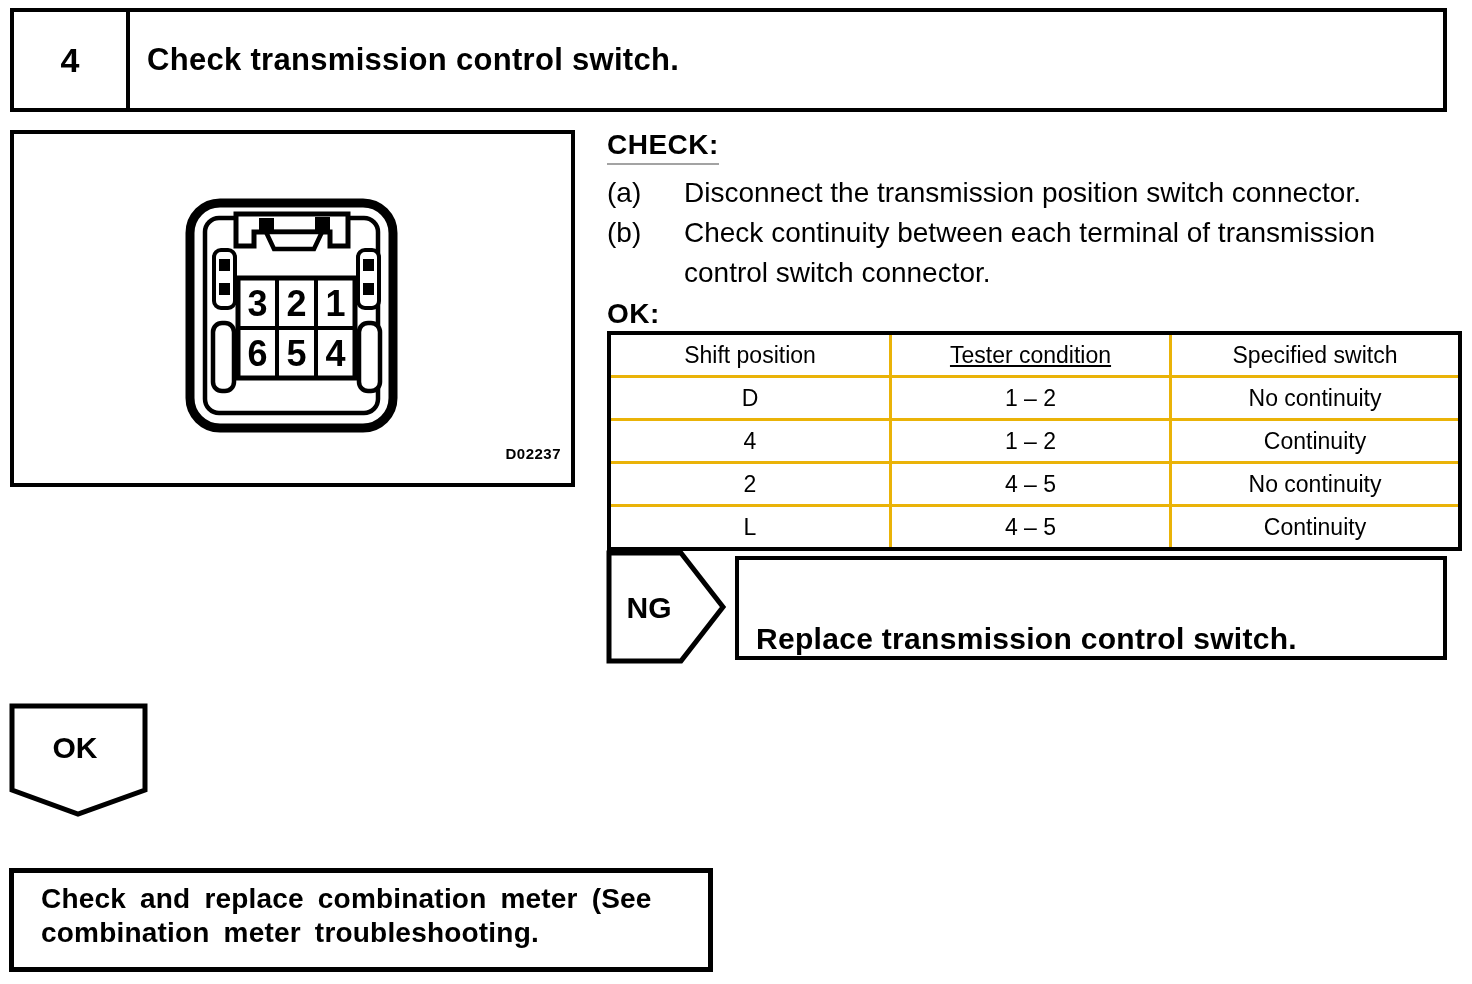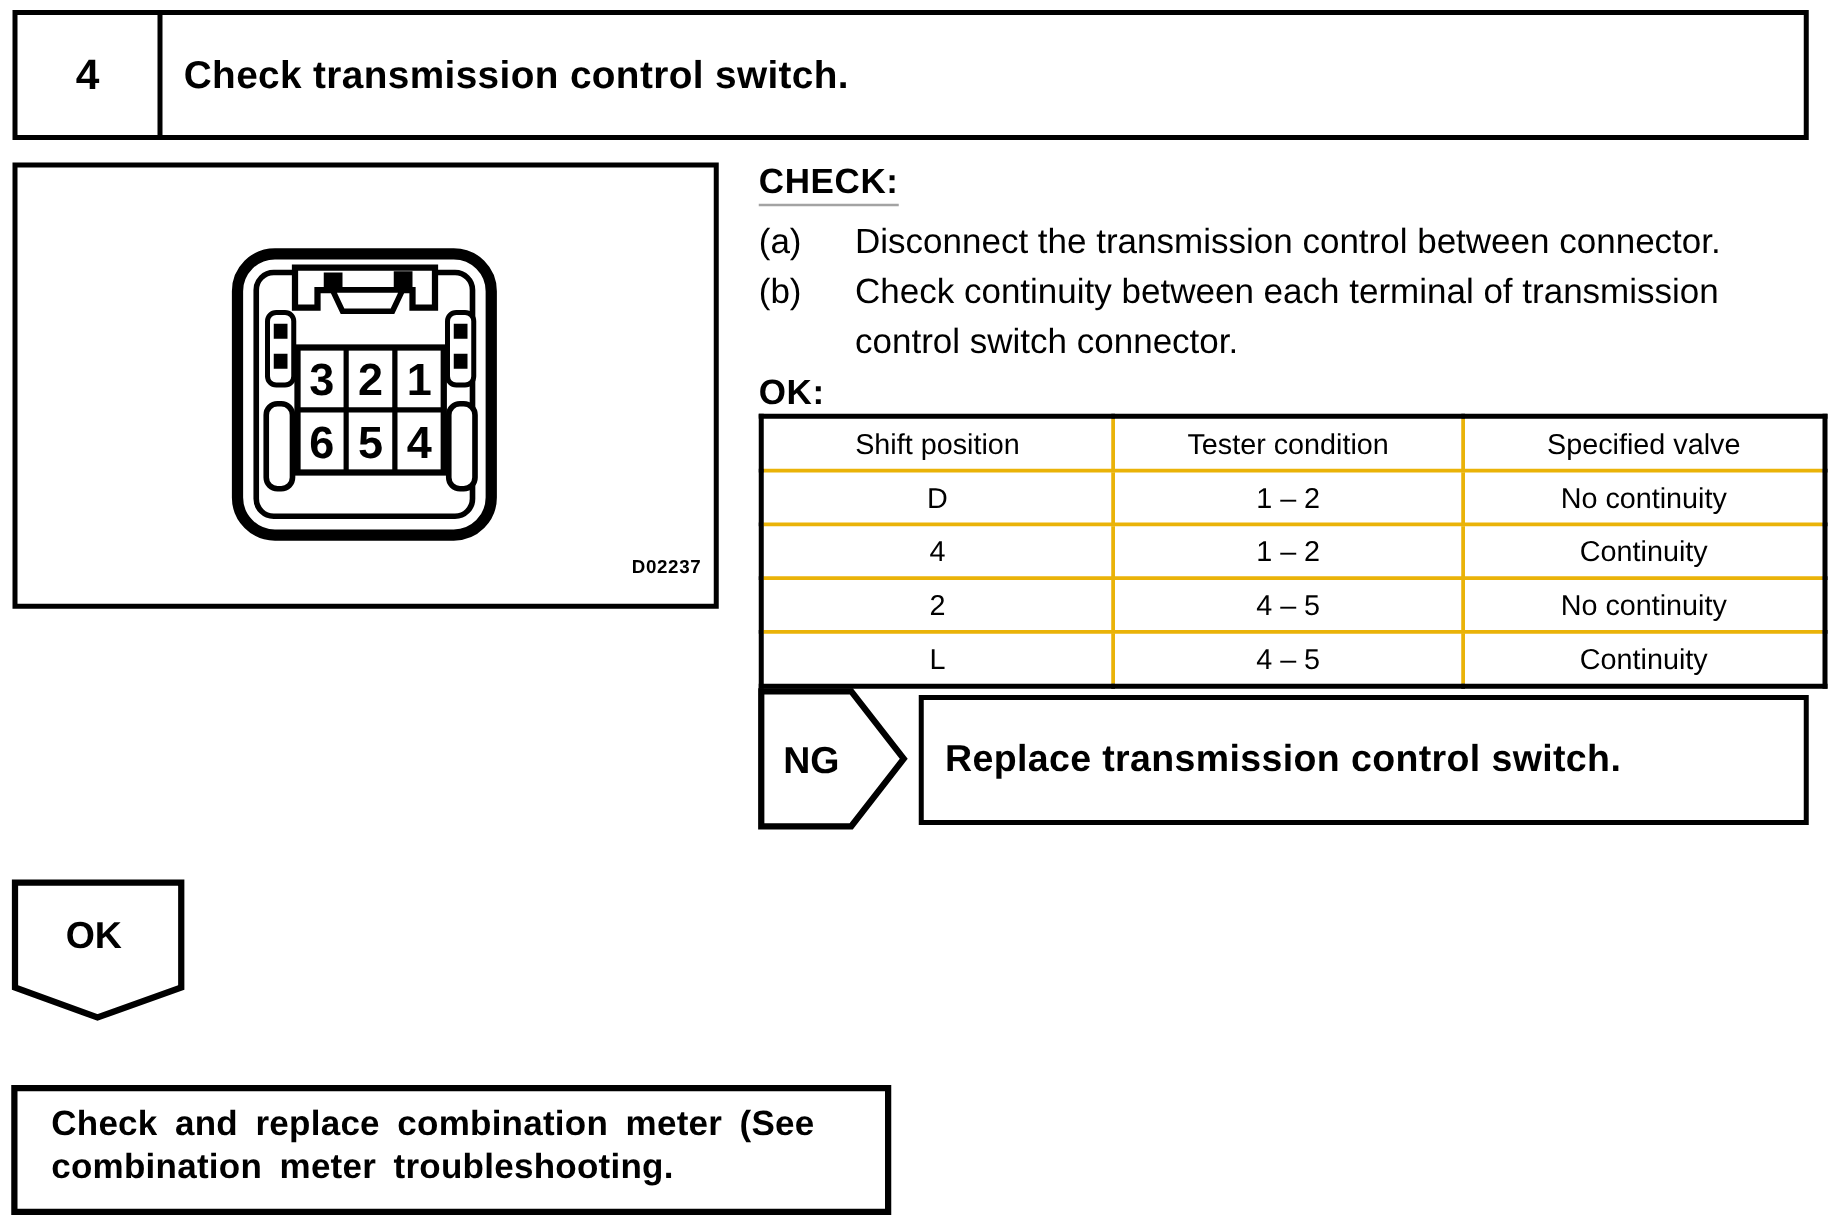--- a/index.html
+++ b/index.html
@@ -54,29 +54,29 @@
     position:absolute; left:607px; top:331px; width:841px;
     border-collapse:collapse; table-layout:fixed;
     border:4px solid #000;
   }
   #continuity-table th, #continuity-table td {
     border:3px solid #eab308; height:40px;
     text-align:center; vertical-align:middle;
     font-size:23px; font-weight:normal; padding:0;
   }
   .col-shift { width:278px; }
-  .col-tester { width:277px; }
+  .col-tester { width:277px;text-decoration:underline; }
   .col-spec { width:286px; }
 
   
   #ng-arrow { position:absolute; left:605px; top:549px; }
   #ng-box {
     position:absolute; left:735px; top:556px; width:712px; height:104px;
     border:4px solid #000; box-sizing:border-box;
-    display:flex; align-items:center; padding-left:17px;
+    display:flex; align-items:flex-end; padding-left:17px;
     font-size:30px; font-weight:bold; letter-spacing:0.3px;
   }
 
   
   #ok-arrow { position:absolute; left:8px; top:702px; }
 
   
   #result-box {
     position:absolute; left:9px; top:868px; width:704px; height:104px;
     border:5px solid #000; box-sizing:border-box;
@@ -145,36 +145,36 @@
       </g>
     </svg>
     <span class="figure-code">D02237</span>
   </div>
 
   <div id="check-section">
     <div class="section-heading">CHECK:</div>
     <div class="check-steps">
       <div class="check-step">
         <div class="step-label">(a)</div>
-        <div class="step-text">Disconnect the transmission control between connector.</div>
+        <div class="step-text">Disconnect the transmission position switch connector.</div>
       </div>
       <div class="check-step">
         <div class="step-label">(b)</div>
         <div class="step-text">Check continuity between each terminal of transmission control switch connector.</div>
       </div>
     </div>
     <div class="section-heading ok-heading">OK:</div>
   </div>
 
   <table id="continuity-table">
     <thead>
       <tr>
         <th class="col-shift">Shift position</th>
         <th class="col-tester">Tester condition</th>
-        <th class="col-spec">Specified valve</th>
+        <th class="col-spec">Specified switch</th>
       </tr>
     </thead>
     <tbody>
       <tr>
         <td>D</td>
         <td>1 – 2</td>
         <td>No continuity</td>
       </tr>
       <tr>
         <td>4</td>

